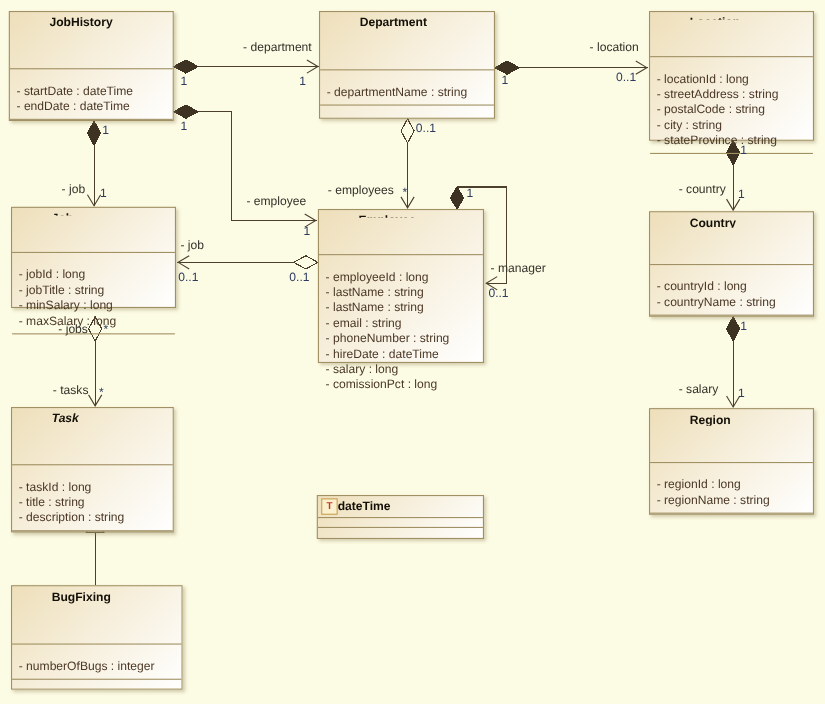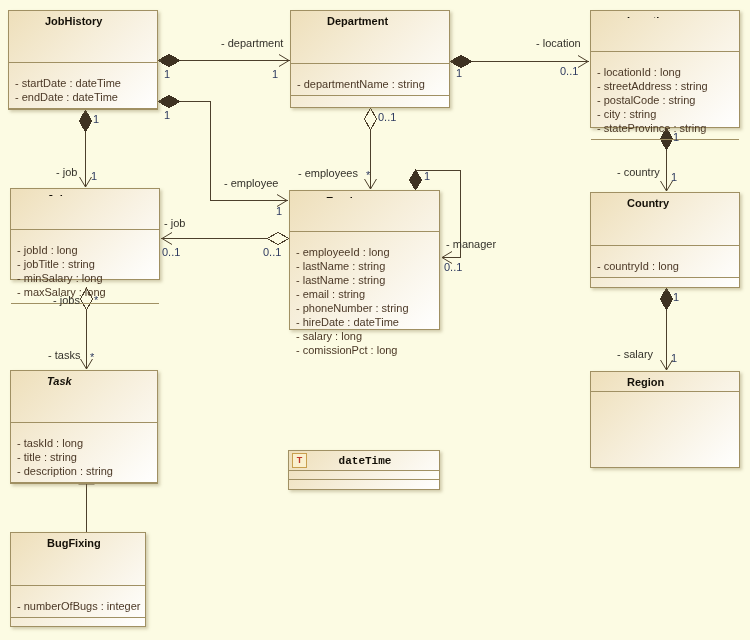--- a/index.html
+++ b/index.html
@@ -32,21 +32,21 @@
   .attr{padding:0 6px;line-height:14px;color:#4b3826;white-space:nowrap;}
   .cbox-ops{border-top:1px solid #a09063;flex:1;}
 
   .dt-titlerow{display:flex;align-items:center;padding:2px 3px;}
   .dt-icon{
     width:13px;height:13px;flex:0 0 auto;
     border:1px solid #c89f4e;background:#faf0cd;
     color:#c0392b;font-weight:bold;font-size:9px;line-height:13px;
     text-align:center;
   }
-  .dt-name{flex:1;text-align:center;font-weight:bold;color:#141008;margin-right:13px;font-family:Liberation Mono, monospace;}
+  .dt-name{flex:1;text-align:left;font-weight:bold;color:#141008;margin-right:13px;}
   .dt-sec1{border-top:1px solid #a09063;height:8px;}
   .dt-sec2{border-top:1px solid #a09063;flex:1;}
 
   .lbl{position:absolute;font-size:11px;white-space:nowrap;line-height:12px;}
   .role{color:#33312a;}
   .mult{color:#2e3a5f;}
 </style>
 </head>
 <body>
 
@@ -171,49 +171,54 @@
         <div class="attr">- hireDate : dateTime</div>
         <div class="attr">- salary : long</div>
         <div class="attr">- comissionPct : long</div>
       </div>
   </div>
 
   <div class="cbox" style="left:590px;top:192px;width:150px;height:96px">
     <div class="cbox-title">Country</div>
     <div class="cbox-attrs">
         <div class="attr">- countryId : long</div>
+        <div class="attr">- countryName : string</div>
       </div>
     <div class="cbox-ops"></div>
   </div>
 
   <div class="cbox" style="left:10px;top:370px;width:148px;height:114px">
     <div class="cbox-title italic">Task</div>
     <div class="cbox-attrs">
         <div class="attr">- taskId : long</div>
         <div class="attr">- title : string</div>
         <div class="attr">- description : string</div>
       </div>
     <div class="cbox-ops"></div>
   </div>
 
   <div class="cbox" style="left:590px;top:371px;width:150px;height:97px">
     <div class="cbox-title">Region</div>
+    <div class="cbox-attrs">
+        <div class="attr">- regionId : long</div>
+        <div class="attr">- regionName : string</div>
+      </div>
     <div class="cbox-ops"></div>
   </div>
 
   <div class="cbox" style="left:288px;top:450px;width:152px;height:40px">
     <div class="dt-titlerow">
       <span class="dt-icon">T</span>
       <span class="dt-name">dateTime</span>
     </div>
     <div class="dt-sec1"></div>
     <div class="dt-sec2"></div>
   </div>
 
-  <div class="cbox" style="left:10px;top:532px;width:136px;height:95px">
+  <div class="cbox" style="left:10px;top:532px;width:156px;height:95px">
     <div class="cbox-title">BugFixing</div>
     <div class="cbox-attrs">
         <div class="attr">- numberOfBugs : integer</div>
       </div>
     <div class="cbox-ops"></div>
   </div>
 
   <span class="lbl role" style="left:221px;top:37px">- department</span>
   <span class="lbl mult" style="left:164px;top:68px">1</span>
   <span class="lbl mult" style="left:272px;top:68px">1</span>

